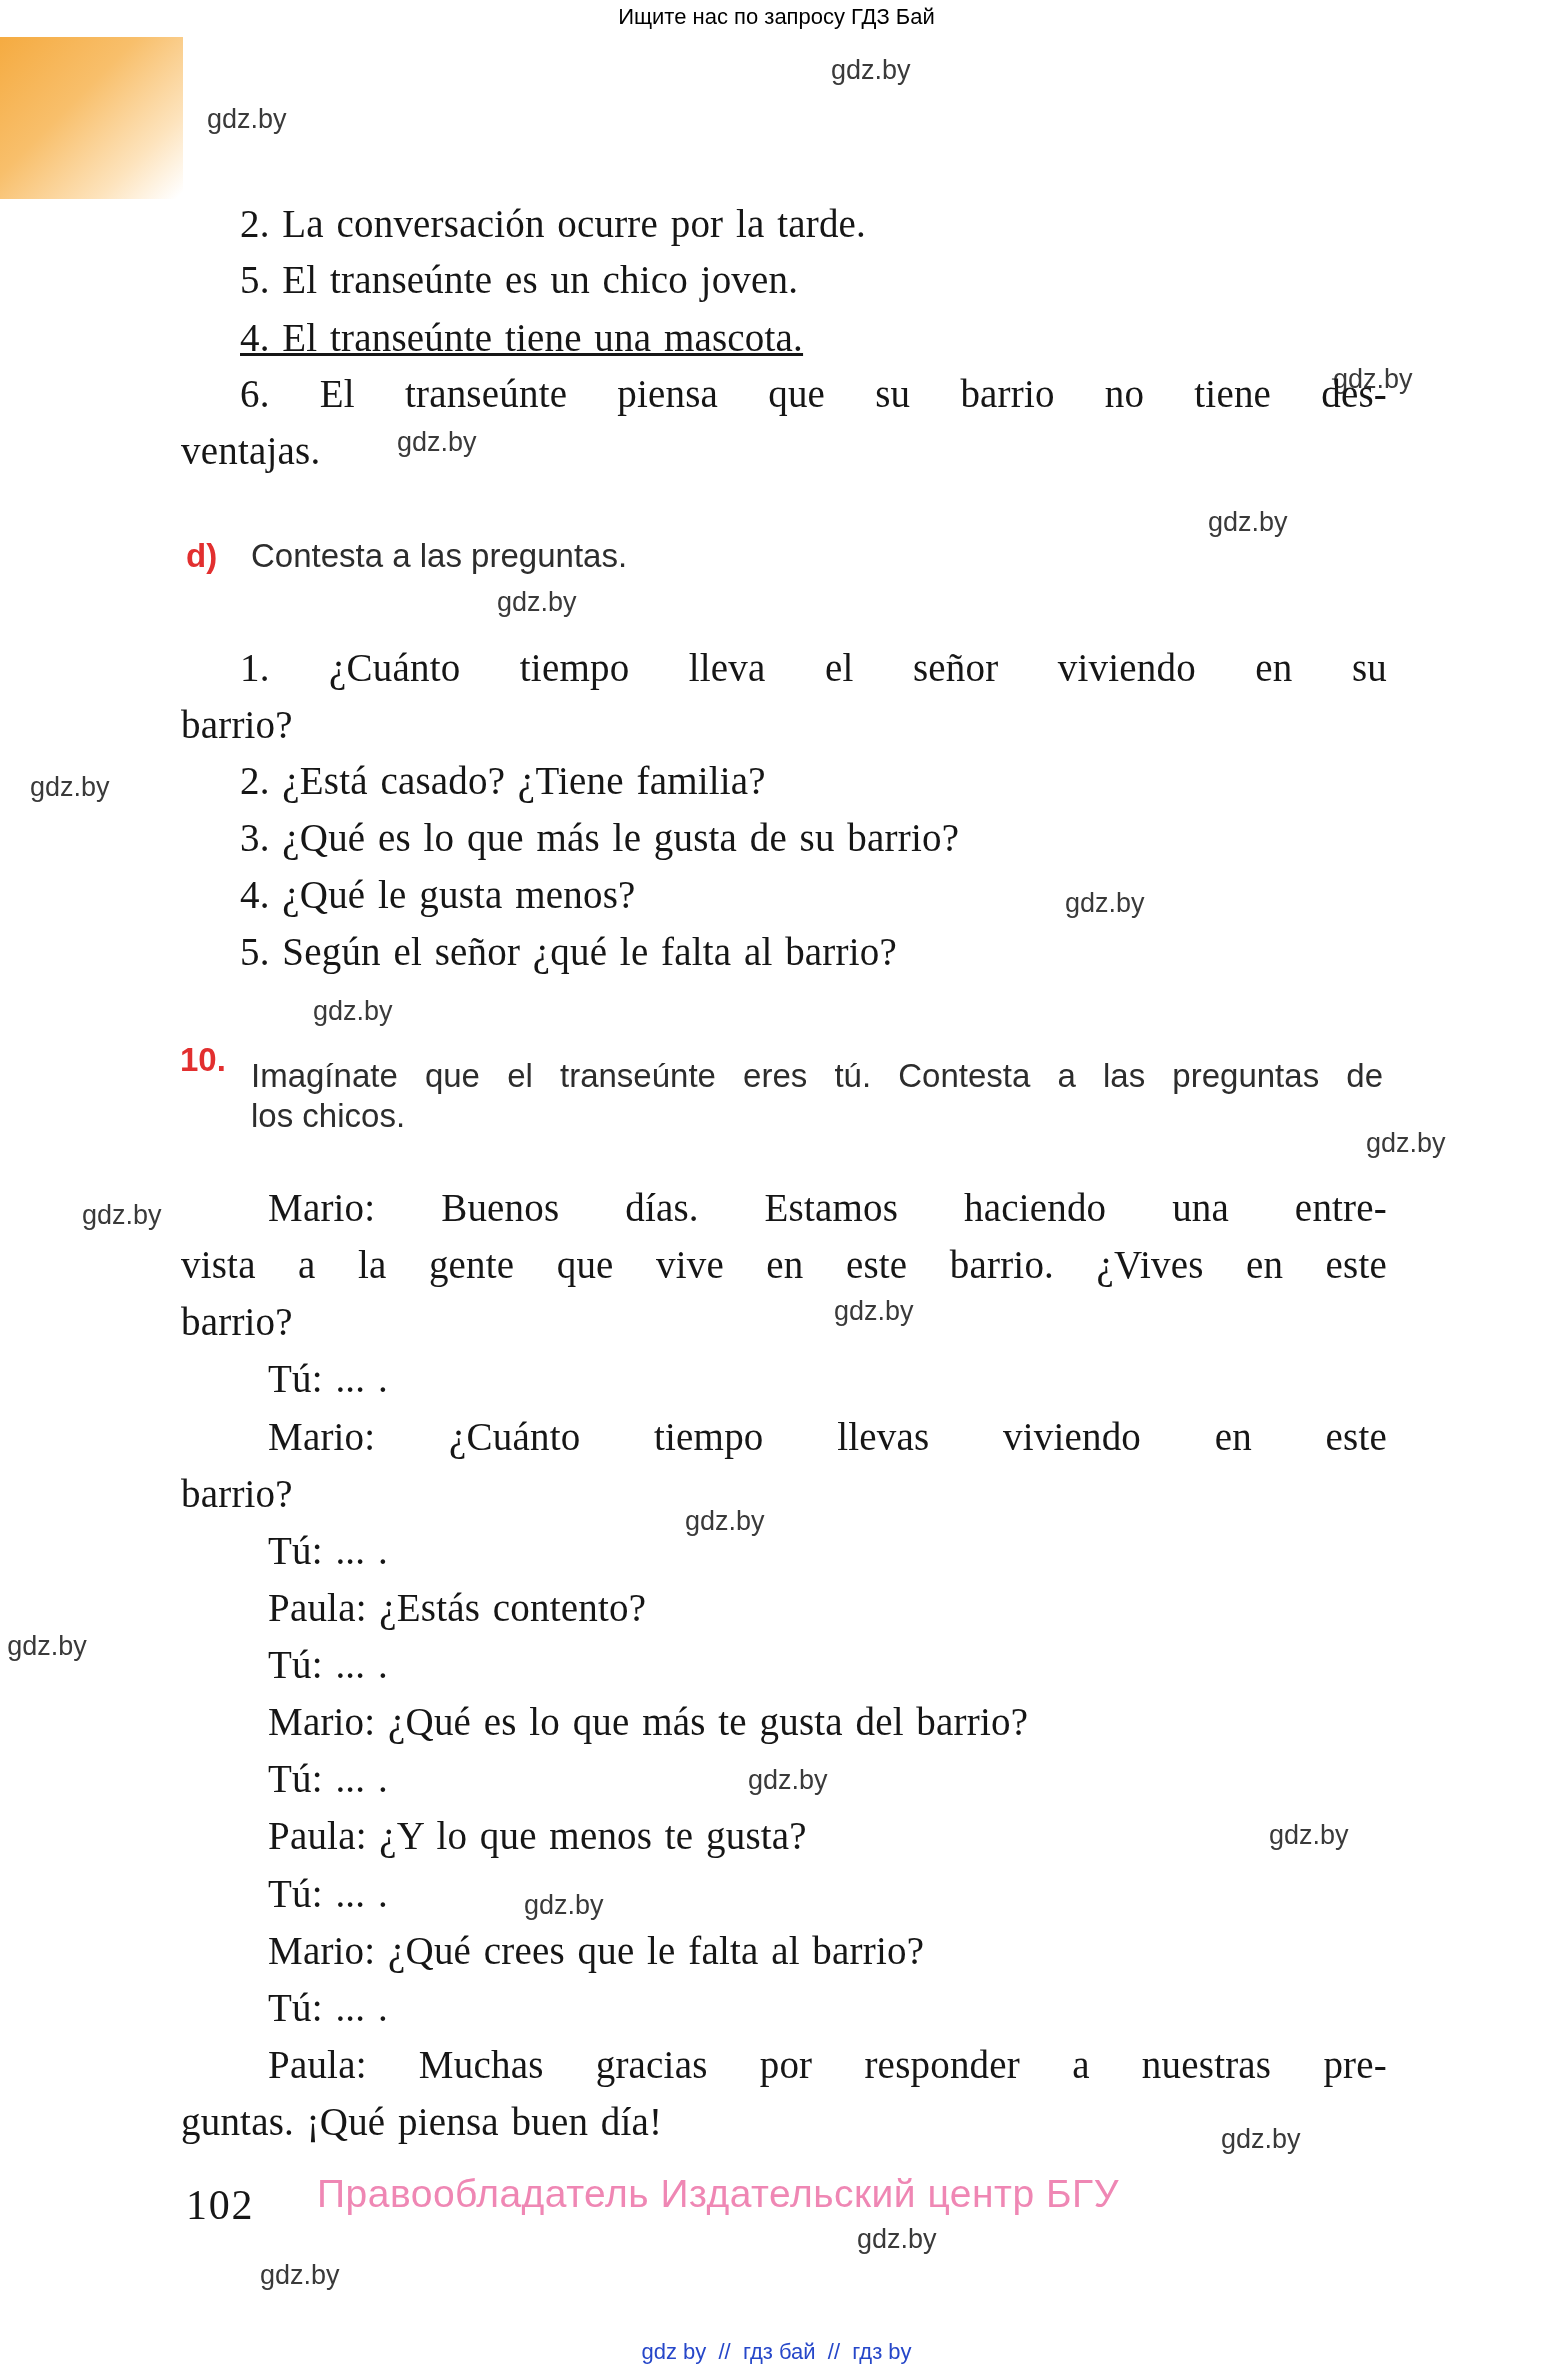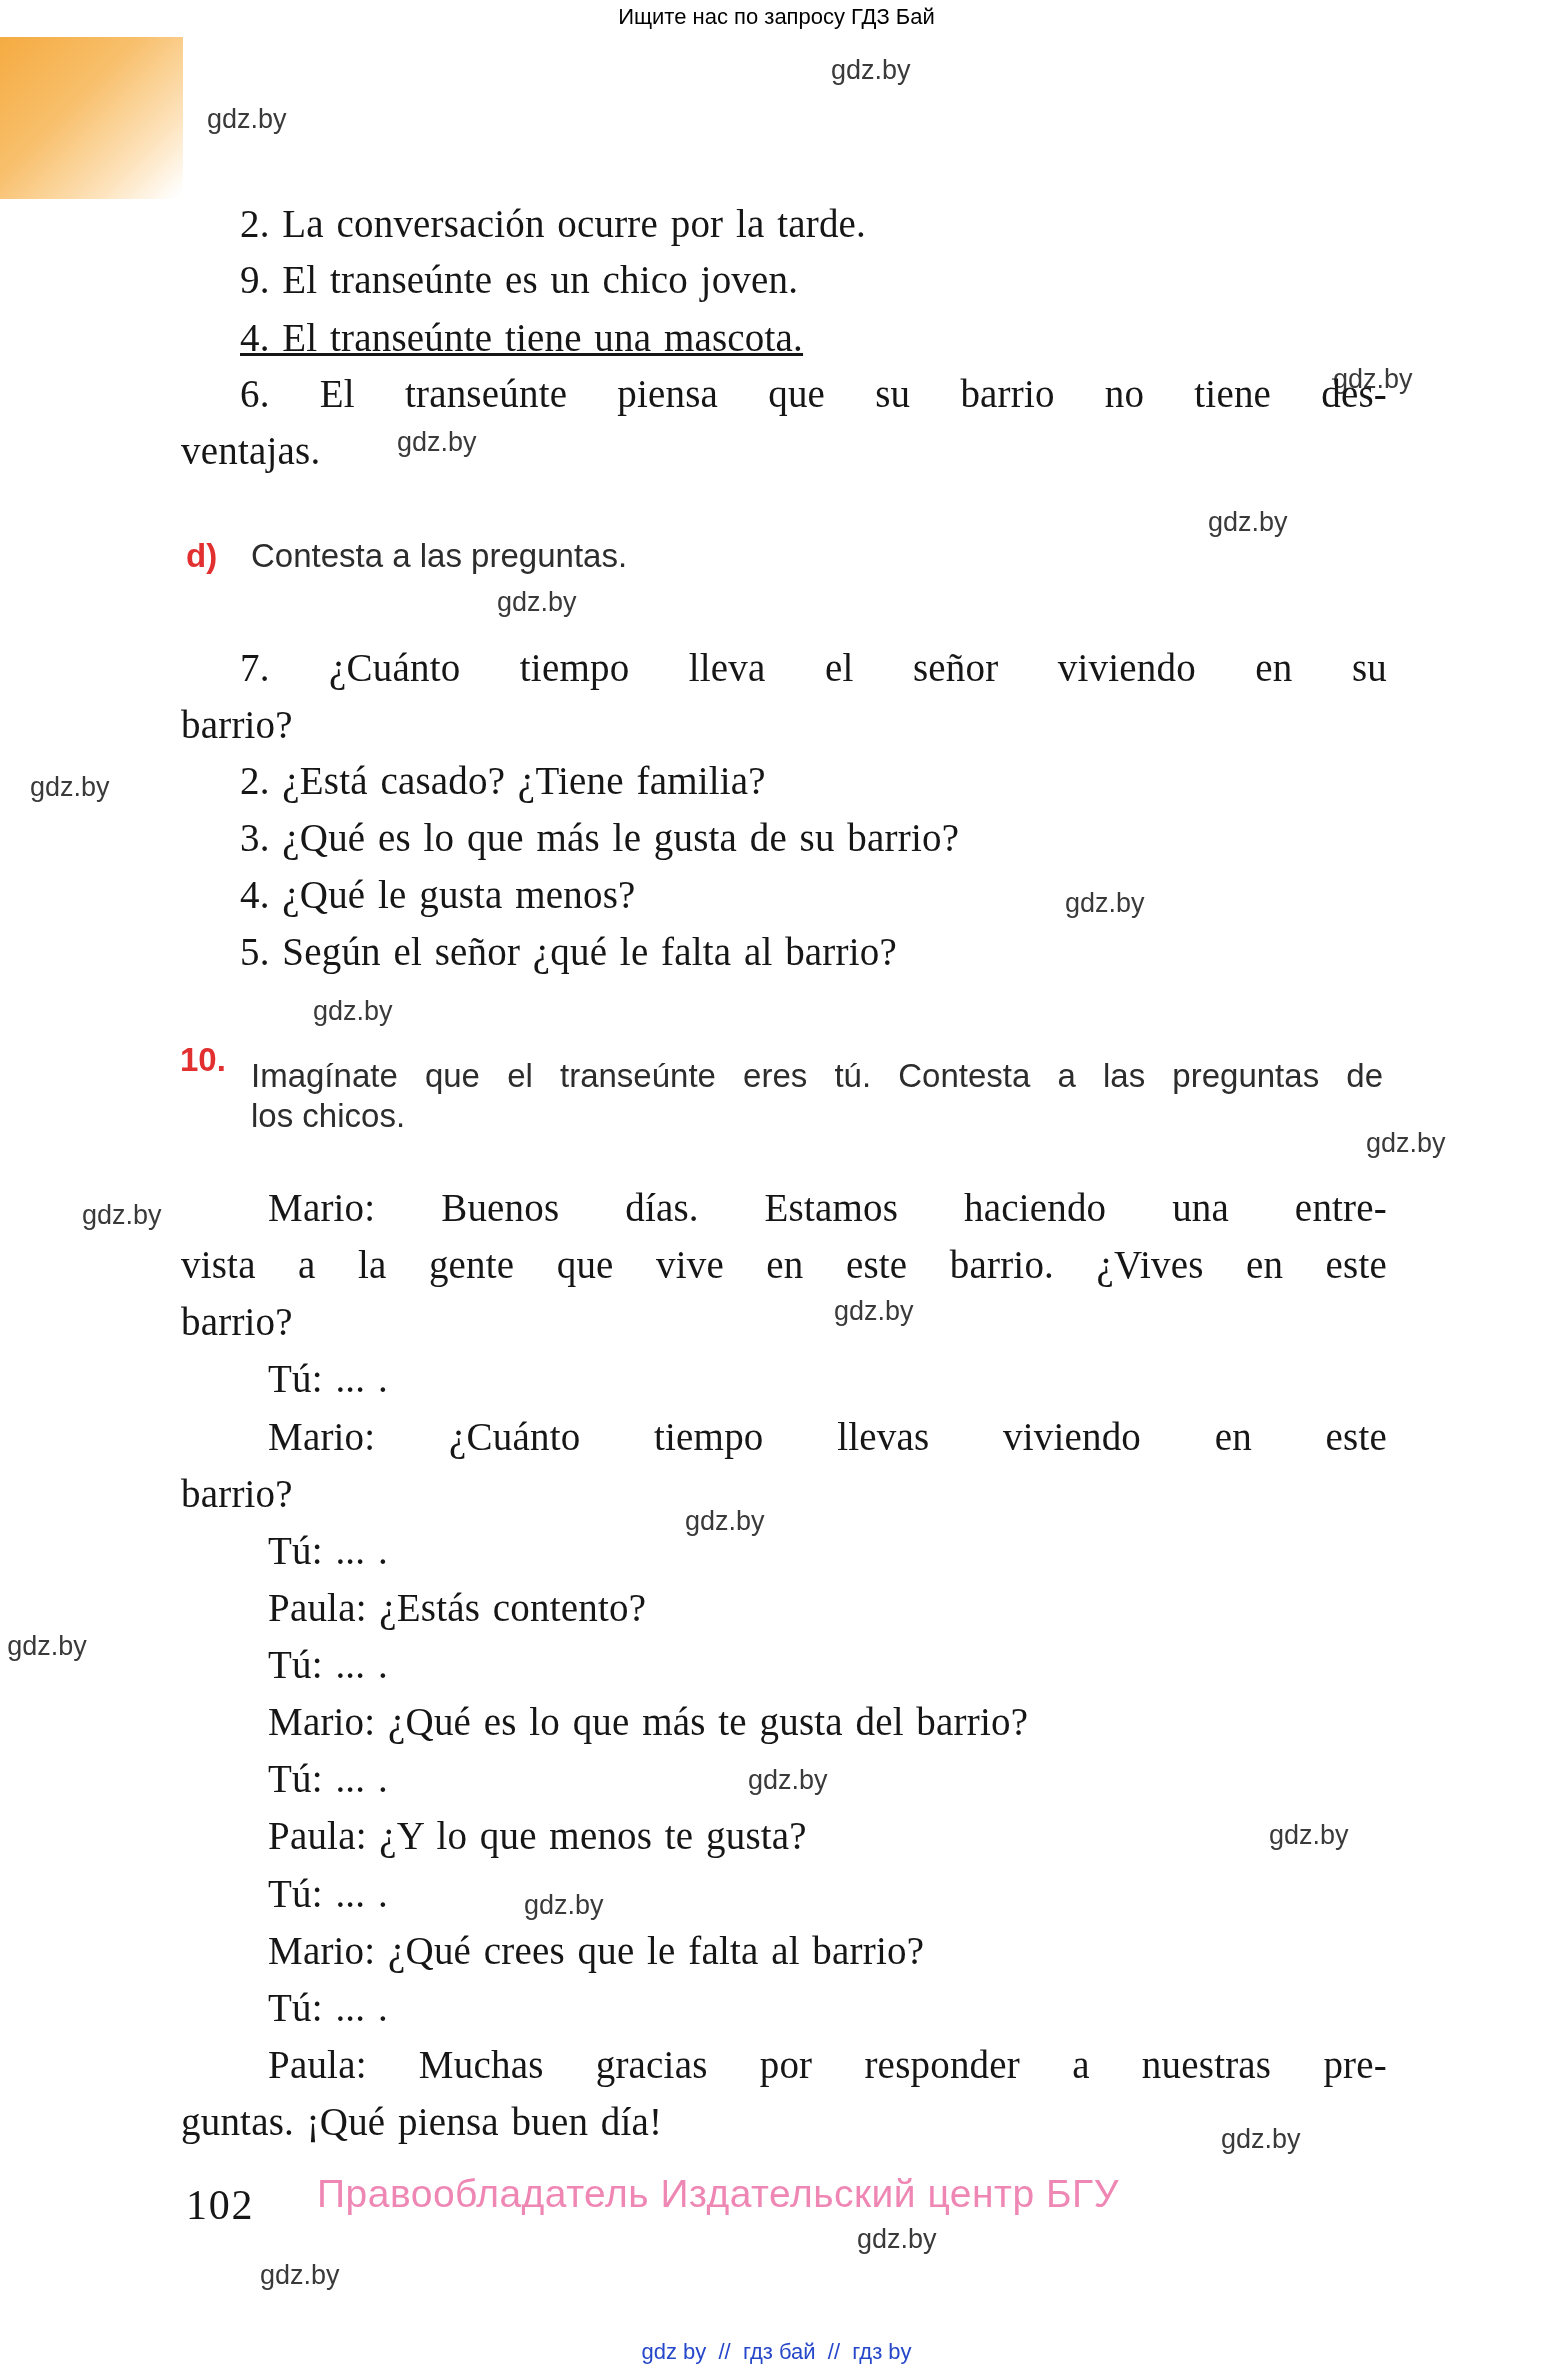--- a/index.html
+++ b/index.html
@@ -99,25 +99,25 @@
 
   <div class="marker" style="left: 186px; top: 537px; color: rgb(226, 47, 47);">d)</div>
   <div class="sans abs" style="left: 251px; top: 537px; color: rgb(45, 45, 45);">Contesta a las preguntas.</div>
 
   <div class="marker" style="left: 180px; top: 1041px; color: rgb(226, 47, 47);">10.</div>
   <div class="sans just abs" style="left: 251px; top: 1041px; width: 1132px; color: rgb(45, 45, 45);">Imagínate que el transeúnte eres tú. Contesta a las preguntas de</div>
   <div class="sans abs" style="left: 251px; top: 1097px; color: rgb(45, 45, 45);">los chicos.</div>
 
   <div>
       <div class="line" style="left: 240px; top: 202px;">2. La conversación ocurre por la tarde.</div>
-      <div class="line" style="left: 240px; top: 258px;">9. El transeúnte es un chico joven.</div>
+      <div class="line" style="left: 240px; top: 258px;">5. El transeúnte es un chico joven.</div>
       <div class="line" style="left: 240px; top: 316px; text-decoration: underline;">4. El transeúnte tiene una mascota.</div>
       <div class="line just" style="left: 240px; top: 372px; width: 1147px;">6. El transeúnte piensa que su barrio no tiene des-</div>
       <div class="line" style="left: 181px; top: 429px;">ventajas.</div>
-      <div class="line just" style="left: 240px; top: 646px; width: 1147px;">7. ¿Cuánto tiempo lleva el señor viviendo en su</div>
+      <div class="line just" style="left: 240px; top: 646px; width: 1147px;">1. ¿Cuánto tiempo lleva el señor viviendo en su</div>
       <div class="line" style="left: 181px; top: 703px;">barrio?</div>
       <div class="line" style="left: 240px; top: 759px;">2. ¿Está casado? ¿Tiene familia?</div>
       <div class="line" style="left: 240px; top: 816px;">3. ¿Qué es lo que más le gusta de su barrio?</div>
       <div class="line" style="left: 240px; top: 873px;">4. ¿Qué le gusta menos?</div>
       <div class="line" style="left: 240px; top: 930px;">5. Según el señor ¿qué le falta al barrio?</div>
       <div class="line just" style="left: 240px; top: 1186px; width: 1147px;"><b>Mario:</b> Buenos días. Estamos haciendo una entre-</div>
       <div class="line just" style="left: 181px; top: 1243px; width: 1206px;">vista a la gente que vive en este barrio. ¿Vives en este</div>
       <div class="line" style="left: 181px; top: 1300px;">barrio?</div>
       <div class="line" style="left: 240px; top: 1357px;"><b>Tú:</b> ... .</div>
       <div class="line just" style="left: 240px; top: 1415px; width: 1147px;"><b>Mario:</b> ¿Cuánto tiempo llevas viviendo en este</div>

